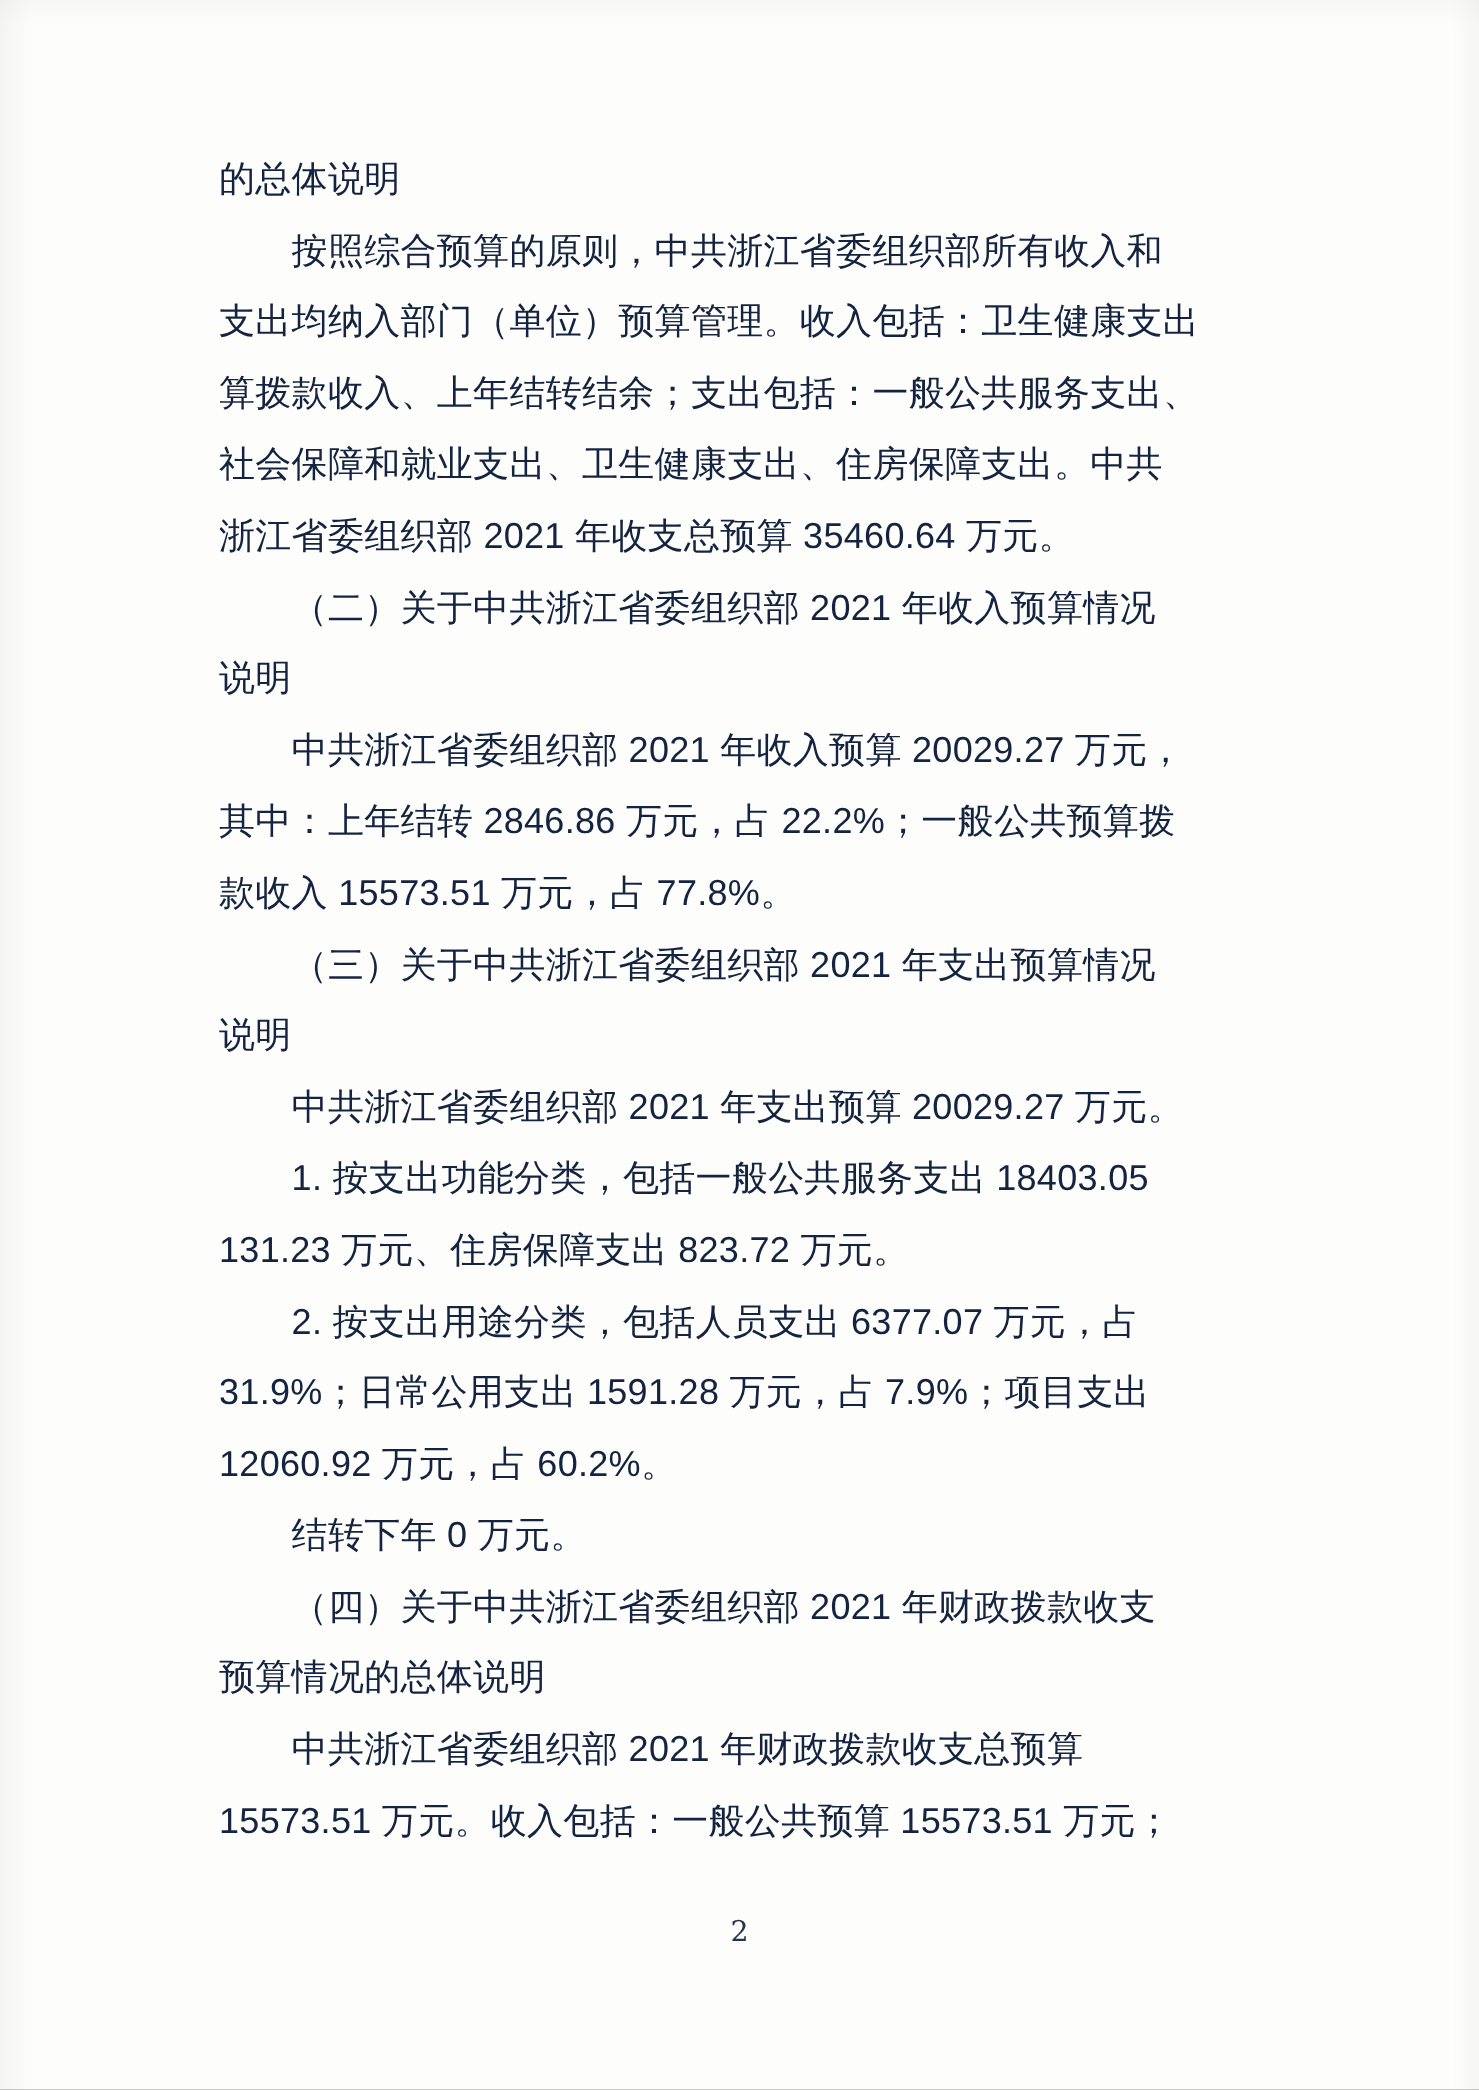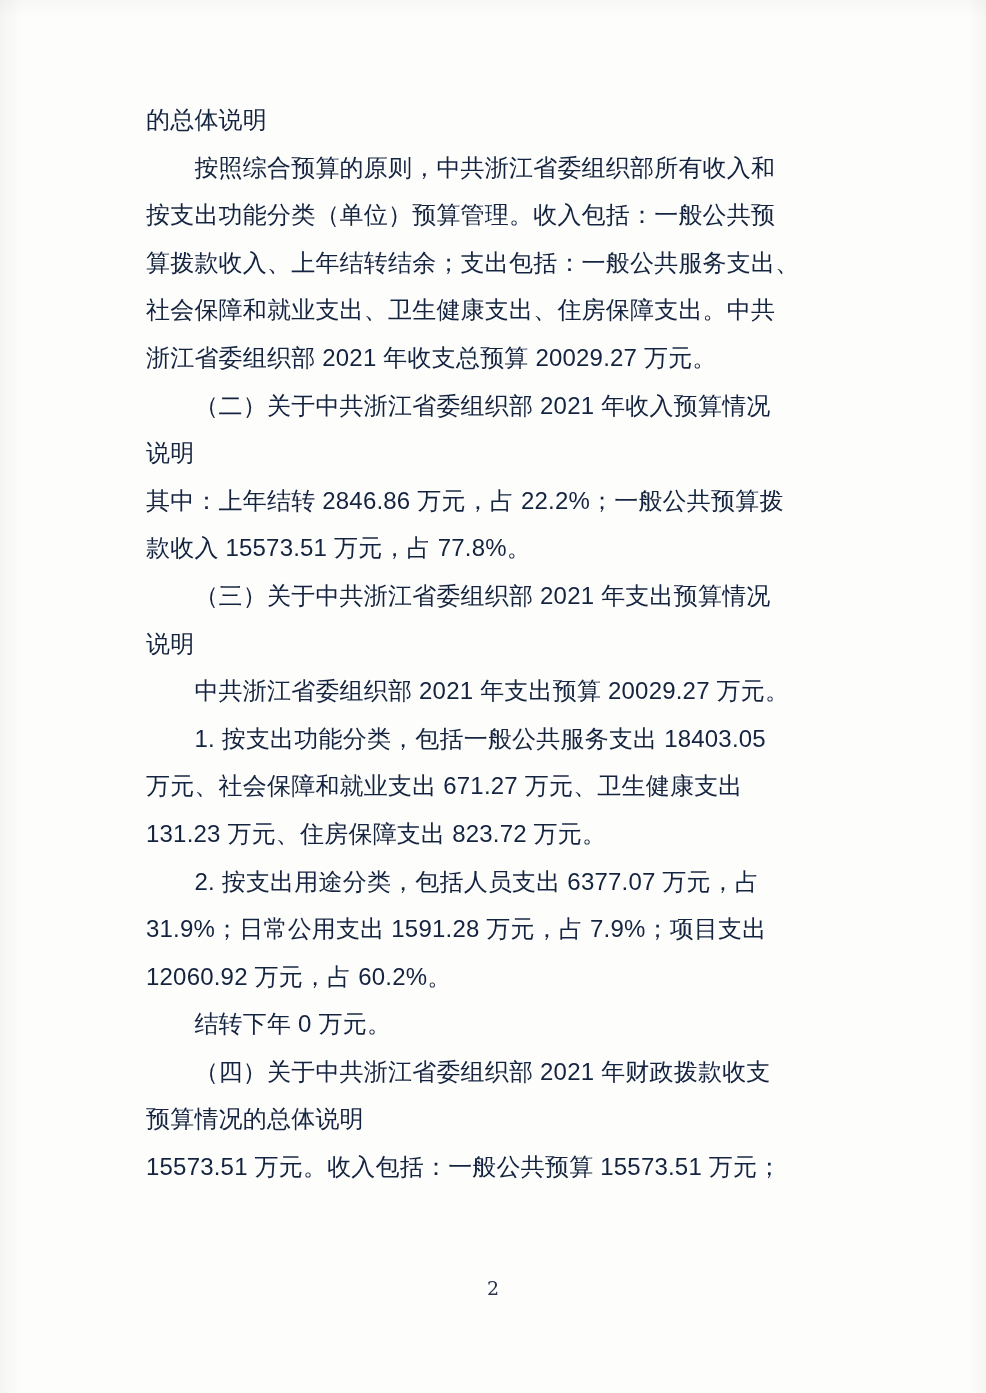--- a/index.html
+++ b/index.html
@@ -56,37 +56,38 @@
 </style>
 </head>
 <body>
 
 <div class="page">
   <div class="page-surface"></div>
 
   <div class="content">
     <div class="line">的总体说明</div>
     <div class="line">　　按照综合预算的原则，中共浙江省委组织部所有收入和</div>
-    <div class="line">按支出功能分类（单位）预算管理。收入包括：一般公共预</div>
+    <div class="line">支出均纳入部门（单位）预算管理。收入包括：卫生健康支出</div>
     <div class="line">算拨款收入、上年结转结余；支出包括：一般公共服务支出、</div>
     <div class="line">社会保障和就业支出、卫生健康支出、住房保障支出。中共</div>
-    <div class="line">浙江省委组织部 2021 年收支总预算 20029.27 万元。</div>
+    <div class="line">浙江省委组织部 2021 年收支总预算 35460.64 万元。</div>
     <div class="line">　　（二）关于中共浙江省委组织部 2021 年收入预算情况</div>
     <div class="line">说明</div>
+    <div class="line">　　中共浙江省委组织部 2021 年收入预算 20029.27 万元，</div>
     <div class="line">其中：上年结转 2846.86 万元，占 22.2%；一般公共预算拨</div>
     <div class="line">款收入 15573.51 万元，占 77.8%。</div>
     <div class="line">　　（三）关于中共浙江省委组织部 2021 年支出预算情况</div>
     <div class="line">说明</div>
     <div class="line">　　中共浙江省委组织部 2021 年支出预算 20029.27 万元。</div>
     <div class="line">　　1. 按支出功能分类，包括一般公共服务支出 18403.05</div>
-    <div class="line">万元、社会保障和就业支出 671.27 万元、卫生健康支出</div>
     <div class="line">131.23 万元、住房保障支出 823.72 万元。</div>
     <div class="line">　　2. 按支出用途分类，包括人员支出 6377.07 万元，占</div>
     <div class="line">31.9%；日常公用支出 1591.28 万元，占 7.9%；项目支出</div>
     <div class="line">12060.92 万元，占 60.2%。</div>
     <div class="line">　　结转下年 0 万元。</div>
     <div class="line">　　（四）关于中共浙江省委组织部 2021 年财政拨款收支</div>
     <div class="line">预算情况的总体说明</div>
+    <div class="line">　　中共浙江省委组织部 2021 年财政拨款收支总预算</div>
     <div class="line">15573.51 万元。收入包括：一般公共预算 15573.51 万元；</div>
   </div>
 
   <div class="page-number">2</div>
 </div>
 
 </body></html>

